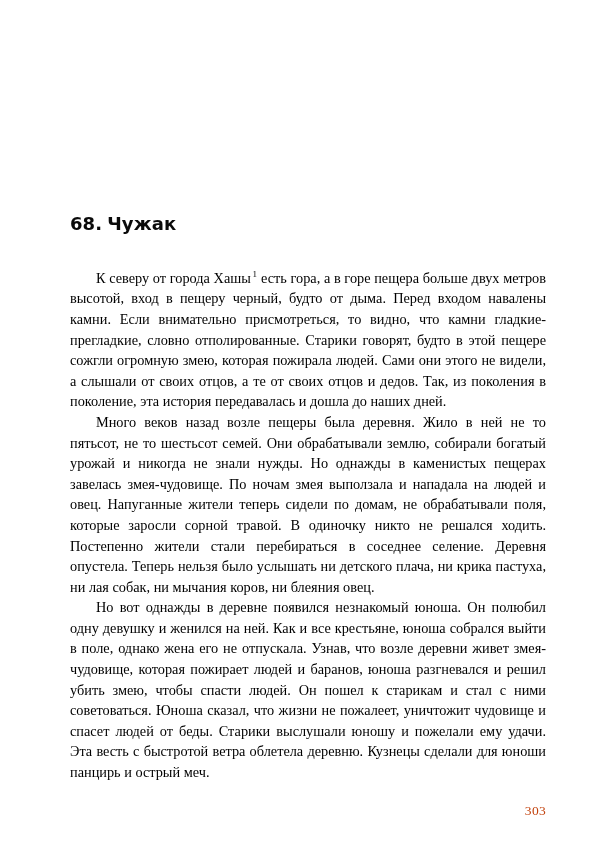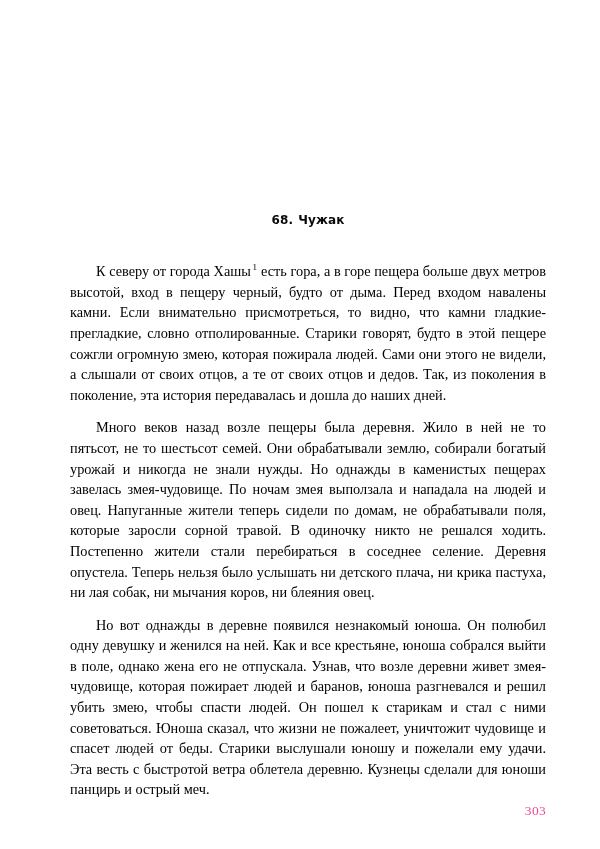--- a/index.html
+++ b/index.html
@@ -24,64 +24,63 @@
   .content {
     position: absolute;
     left: 70px;
     top: 214px;
     width: 476px;
   }
 
   .story-number-title {
     font-family: "DejaVu Sans", "Liberation Sans", sans-serif;
     font-weight: bold;
-    font-size: 12px;
+    font-size: 18px;
     letter-spacing: 0.1px;
     color: #0a0a0a;
     margin: 0 0 34px 0;
     line-height: 1.1;
-    text-align: center;
   }
 
   .story-number-title .num {
     margin-right: 5px;
   }
 
   .body-text {
     font-size: 14.3px;
     line-height: 20.6px;
     text-align: justify;
     text-justify: inter-word;
     color: #000000;
     margin: 0;
     hyphens: manual;
   }
 
   .body-text + .body-text {
-    margin-top: 12px;
+    margin-top: 0;
   }
 
   .para-indent {
     text-indent: 26px;
   }
 
   .footnote-ref {
     font-size: 9px;
     vertical-align: super;
     line-height: 0;
     padding-left: 1.5px;
     padding-right: 0.5px;
   }
 
   .page-number {
     position: absolute;
     right: 54px;
     bottom: 30px;
     font-size: 13.5px;
-    color: #ec4899;
+    color: #c2410c;
     font-family: "Liberation Serif", "DejaVu Serif", serif;
     letter-spacing: 0.3px;
   }
 </style>
 </head>
 <body>
 
 <div class="page">
 
   <div class="content">

